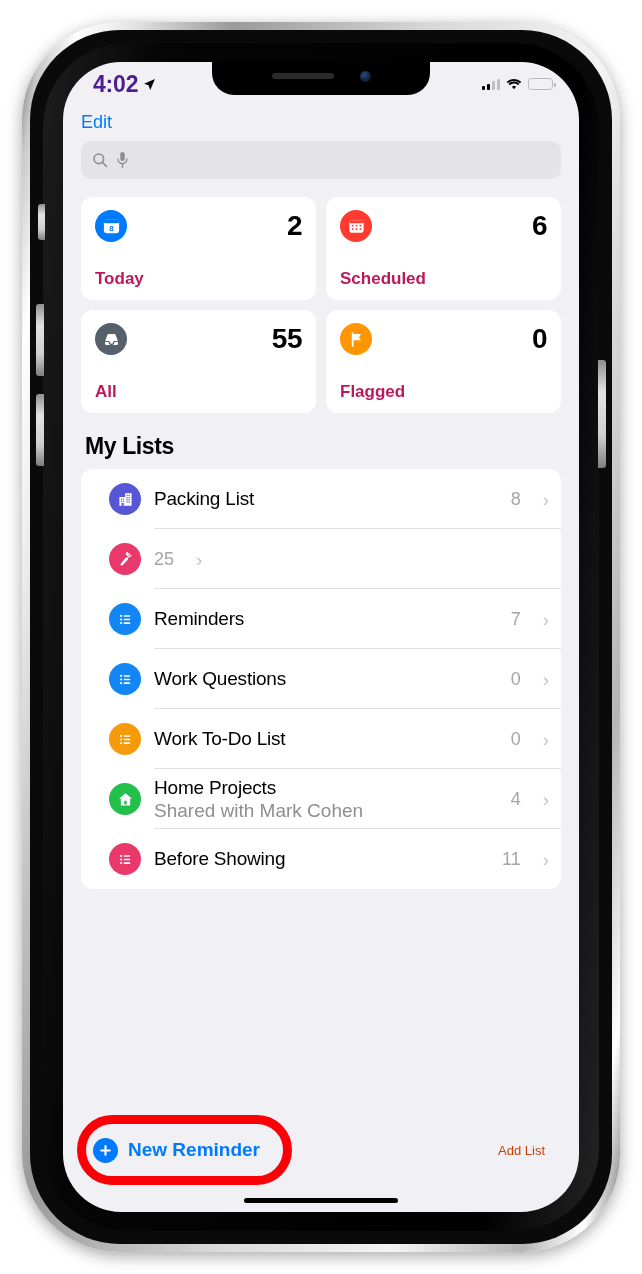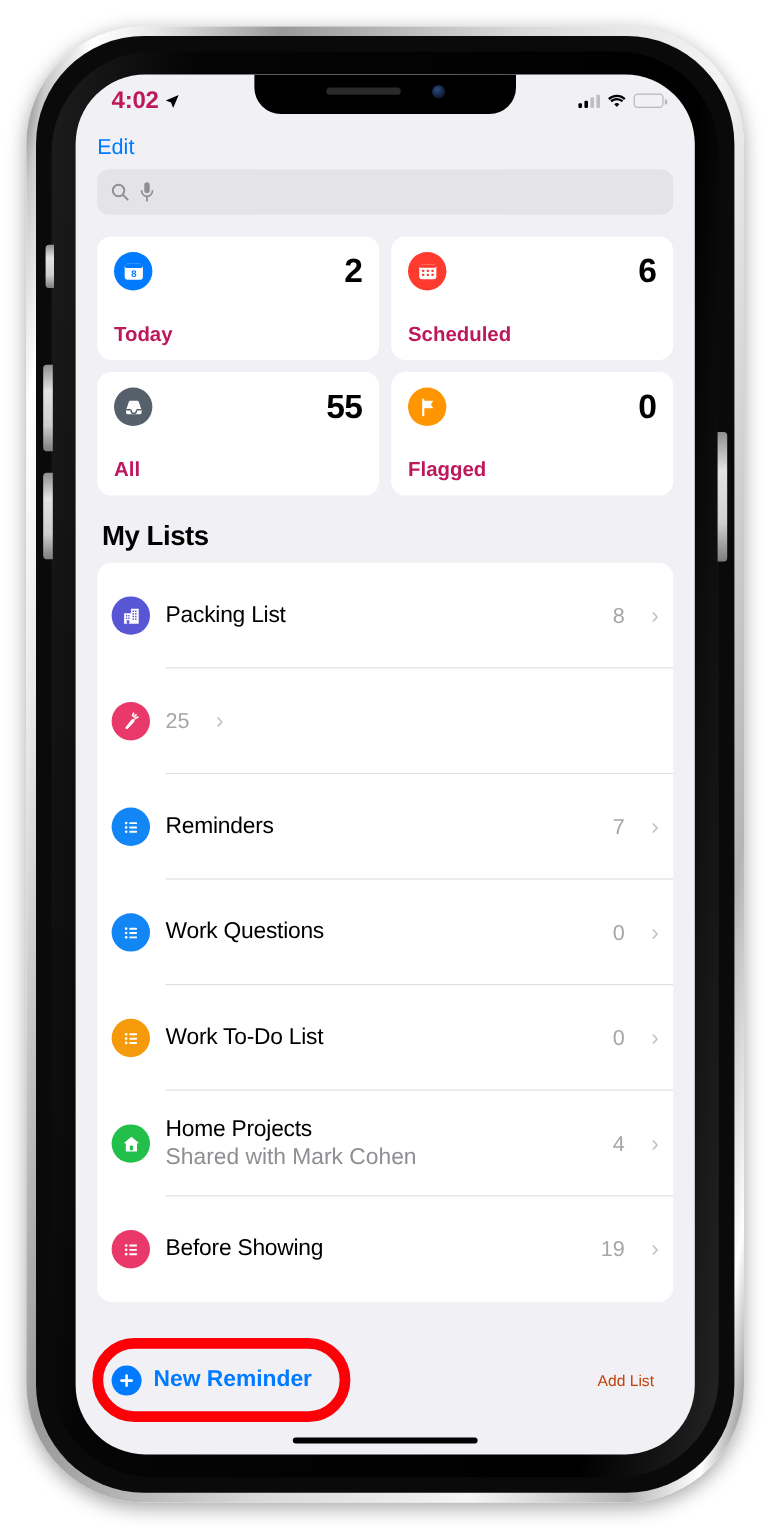--- a/index.html
+++ b/index.html
@@ -75,21 +75,21 @@
   }
 
   
   #status-bar {
     position: relative; z-index: 31;
     height: 44px;
     display: flex; align-items: center; justify-content: space-between;
     padding: 0 26px 0 30px;
   }
   #status-left { display:flex; align-items:center; gap:5px; }
-  #status-time { font-size: 20px; font-weight: 700; color: #be185d; letter-spacing: -.2px; }
+  #status-time { font-size: 23px; font-weight: 700; color: #4c1d95; letter-spacing: -.2px; }
   #status-right { display:flex; align-items:center; gap:6px; }
 
   .bars { display:flex; align-items:flex-end; gap:2px; height:11px; }
   .bars i { display:block; width:3px; border-radius:1px; background:#bdbdc2; }
   .bars i.on { background:#000; }
   .bars i:nth-child(1){height:4px;} .bars i:nth-child(2){height:6px;}
   .bars i:nth-child(3){height:9px;} .bars i:nth-child(4){height:11px;}
 
   .battery-shell {
     width: 25px; height: 12px; border:1.5px solid #b9b9bd;
@@ -134,21 +134,21 @@
   .smart-label { font-size:17px; font-weight:600; color:#be185d; }
 
   
   #my-lists-title {
     font-size: 23px; font-weight: 700; color:#000;
     padding: 6px 4px 9px 4px; letter-spacing:-.4px;
   }
   #lists-card { background:#fff; border-radius:12px; overflow:hidden; }
   .list-row {
     display:flex; align-items:center; gap:13px;
-    padding: 0 12px 0 12px; height: 88px; position:relative;
+    padding: 0 12px 0 12px; height: 60px; position:relative;margin-left:16px;
   }
   .list-row .divider {
     position:absolute; left:57px; right:0; bottom:0; height:1px; background:#e0e0e3;
   }
   .list-row:last-child .divider { display:none; }
   .list-icon {
     width:32px; height:32px; border-radius:50%; flex:none;
     display:flex; align-items:center; justify-content:center;
   }
   .list-text { flex:1; display:flex; flex-direction:column; justify-content:center; }
@@ -457,21 +457,21 @@
               <circle cx="5.4" cy="10" r="1.15"></circle>
                 <rect x="8" y="9.2" width="7" height="1.7" rx=".85"></rect>
               <circle cx="5.4" cy="13.8" r="1.15"></circle>
                 <rect x="8" y="13" width="7" height="1.7" rx=".85"></rect>
             </g>
           </svg>
         </span>
         <span class="list-text">
           <span class="list-name">Before Showing</span>
         </span>
-        <span class="list-count">19</span>
+        <span class="list-count">11</span>
         <span class="chevron">›</span>
 
       </div>
 
     </div>
   </div>
 
   <div id="toolbar">
     <div id="new-reminder-button">
       <span id="plus-circle">

